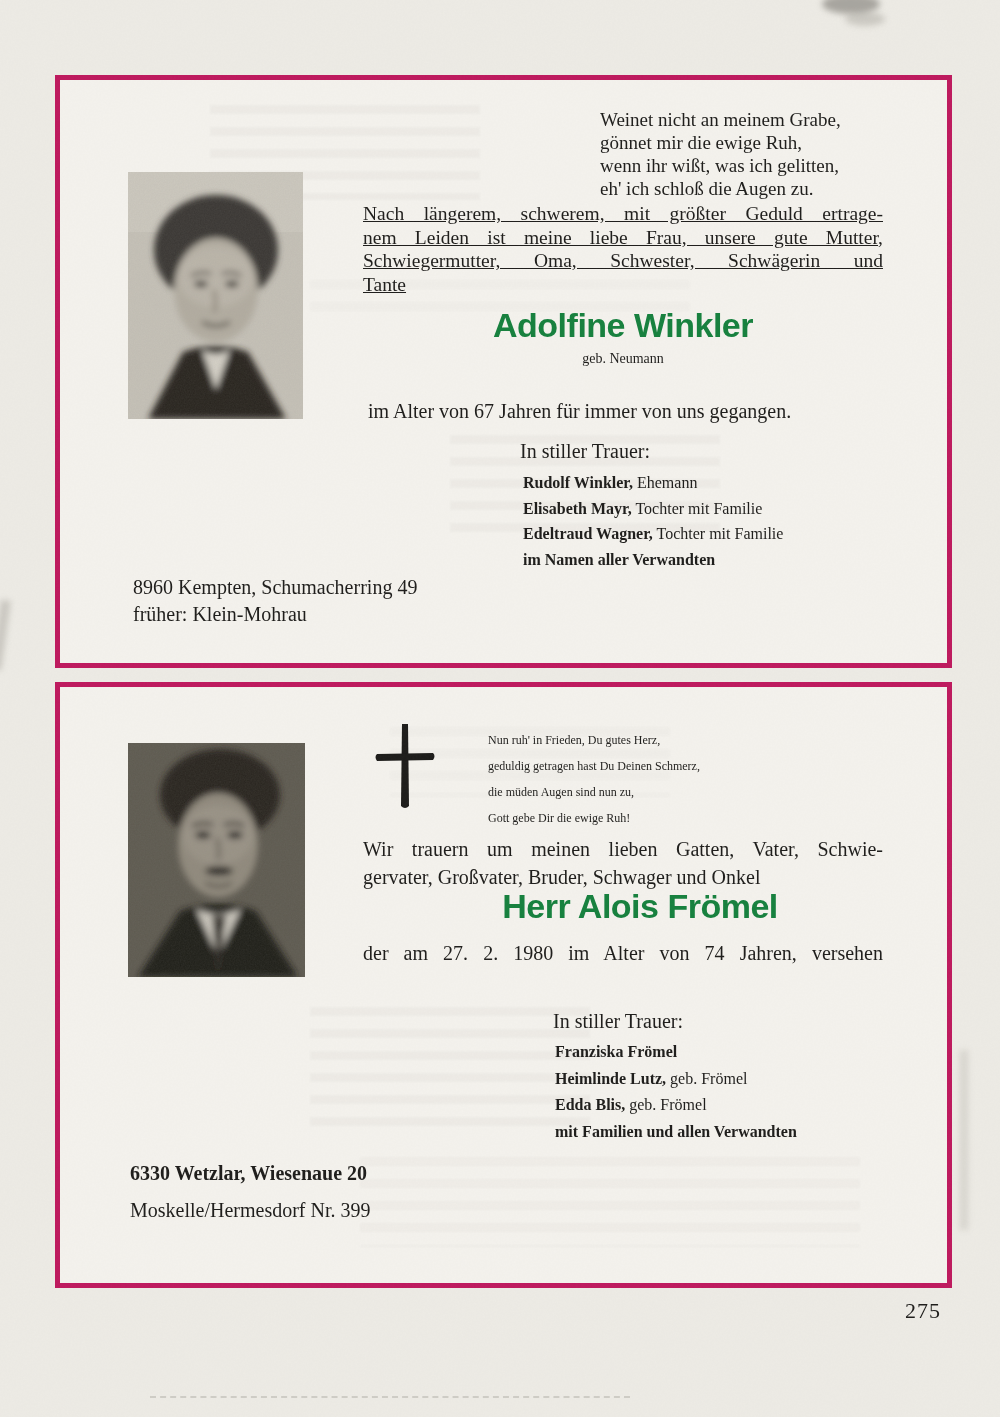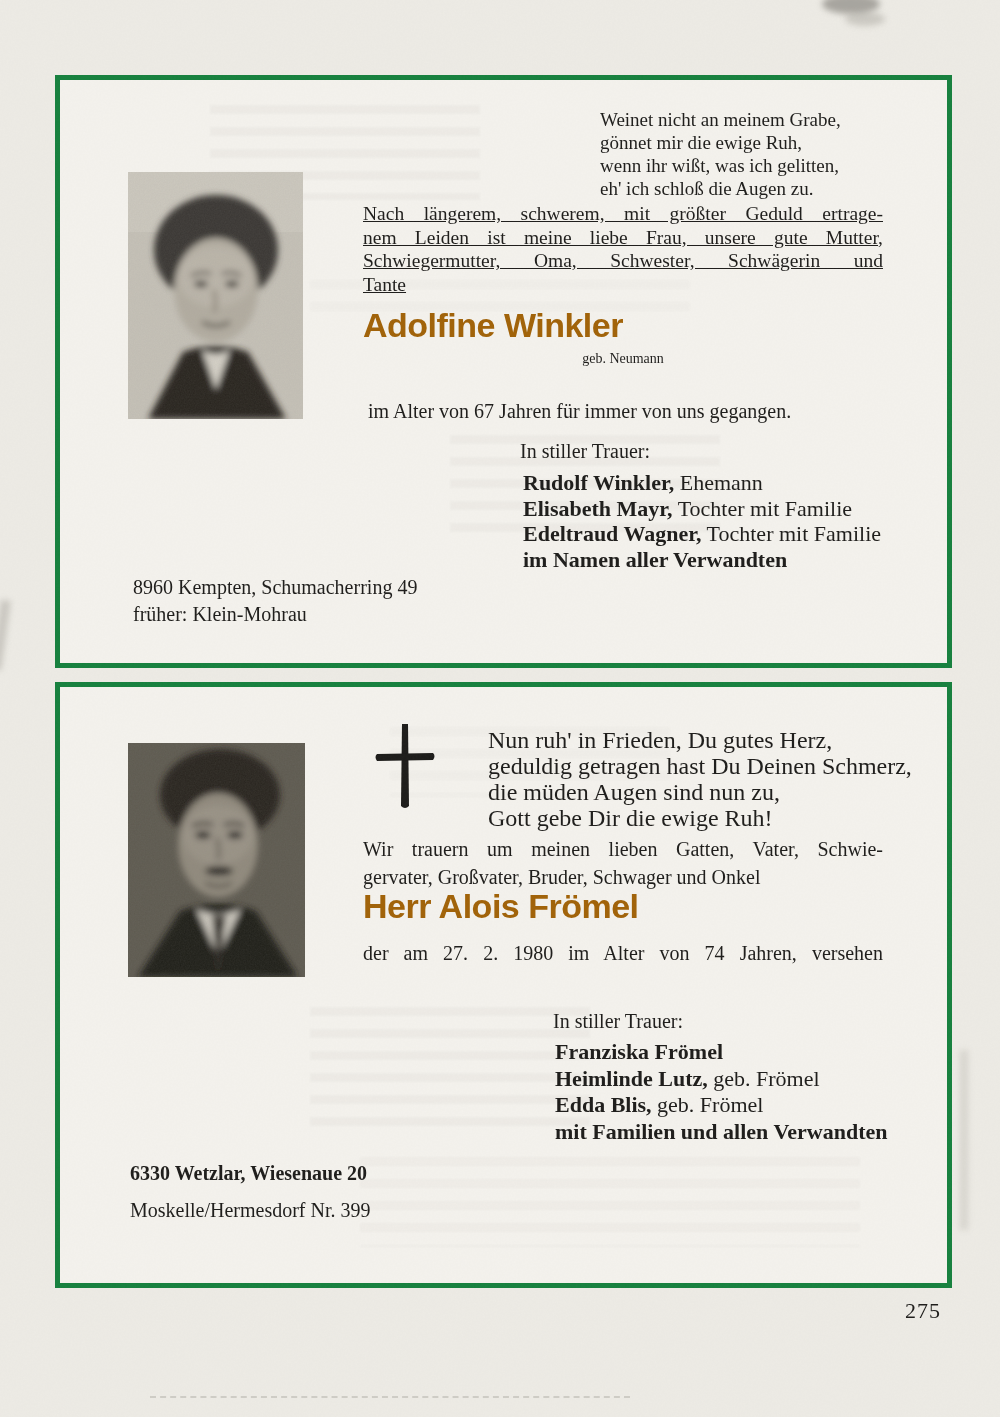--- a/index.html
+++ b/index.html
@@ -7,42 +7,42 @@
     width:1000px;height:1417px;
     background:#edebe5;
     position:relative;
     overflow:hidden;
     font-family:"Liberation Serif","DejaVu Serif",serif;
     color:#1d1c1a;
   }
   .page{position:absolute;inset:0;}
   .notice{
     position:absolute;left:55px;width:897px;
-    border:5px solid #15803d;
+    border:5px solid #be185d;
     background:#f4f2ed;
     box-sizing:border-box;
   }
   .notice-1{top:75px;height:593px;}
   .notice-2{top:682px;height:606px;}
   .abs{position:absolute;}
   .verse{font-size:19px;line-height:23px;white-space:nowrap;}
-  .verse-2{font-size:24px;line-height:26px;}
+  .verse-2{font-size:12px;line-height:26px;}
   .col{width:520px;}
   .jline{font-size:19.5px;line-height:23.5px;text-align:justify;text-align-last:justify;}
   .lline{font-size:19.5px;line-height:23.5px;text-align:left;}
   .jline2{font-size:20px;line-height:28px;text-align:justify;text-align-last:justify;}
   .lline2{font-size:20px;line-height:28px;text-align:left;}
   .deceased-name{
     font-family:"Liberation Sans","DejaVu Sans",sans-serif;
     font-weight:700;font-size:34px;letter-spacing:-0.5px;
-    color:#a16207;
+    text-align:center;color:#15803d;
   }
   .subtitle{font-size:14px;text-align:center;}
   .label{font-size:20px;}
-  .mourners{font-size:22px;line-height:25.5px;white-space:nowrap;}
+  .mourners{font-size:16px;line-height:25.5px;white-space:nowrap;}
   .mourners-2{line-height:26.5px;}
   .mourners b,.bold{font-weight:700;}
   .address{font-size:20px;line-height:27px;white-space:nowrap;}
   .photo-frame{overflow:hidden;background:#b9b5ac;}
   .page-number{font-size:22px;letter-spacing:1px;}
   
   .bleed{
     background:repeating-linear-gradient(
       180deg,
       rgba(90,85,75,0.55) 0px, rgba(90,85,75,0.55) 9px,
@@ -181,21 +181,21 @@
       <div>geduldig getragen hast Du Deinen Schmerz,</div>
       <div>die müden Augen sind nun zu,</div>
       <div>Gott gebe Dir die ewige Ruh!</div>
     </div>
 
     <div class="abs col" style="left:303px;top:148px;">
       <div class="jline2">Wir trauern um meinen lieben Gatten, Vater, Schwie-</div>
       <div class="lline2">gervater, Großvater, Bruder, Schwager und Onkel</div>
     </div>
 
-    <div class="abs col deceased-name" style="left:303px;top:200px;">Herr Alois Frömel</div>
+    <div class="abs col deceased-name" style="left:320px;top:200px;">Herr Alois Frömel</div>
 
     <div class="abs col" style="left:303px;top:252px;">
       <div class="jline2">der am 27. 2. 1980 im Alter von 74 Jahren, versehen</div>
     </div>
 
     <div class="abs label" style="left:493px;top:323px;">In stiller Trauer:</div>
     <div class="abs mourners mourners-2" style="left:495px;top:352px;">
       <div><b>Franziska Frömel</b><span></span></div>
       <div><b>Heimlinde Lutz,</b><span> geb. Frömel</span></div>
       <div><b>Edda Blis,</b><span> geb. Frömel</span></div>

